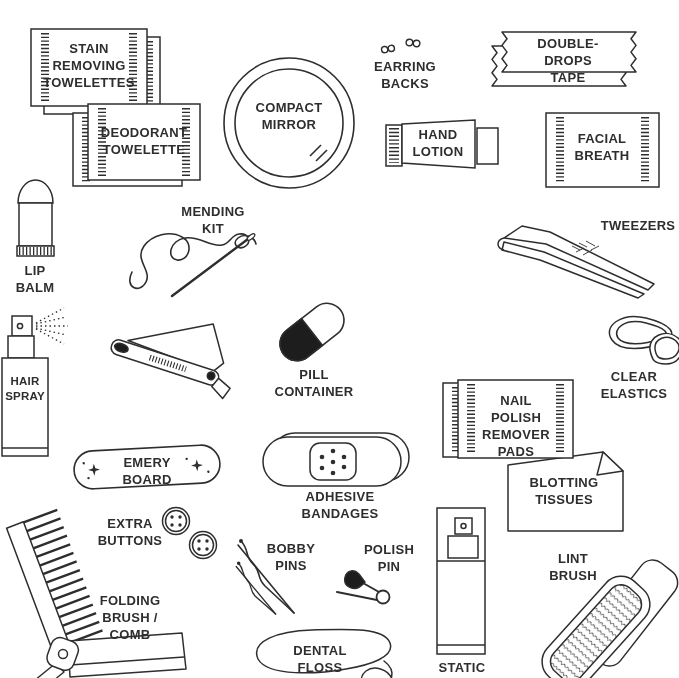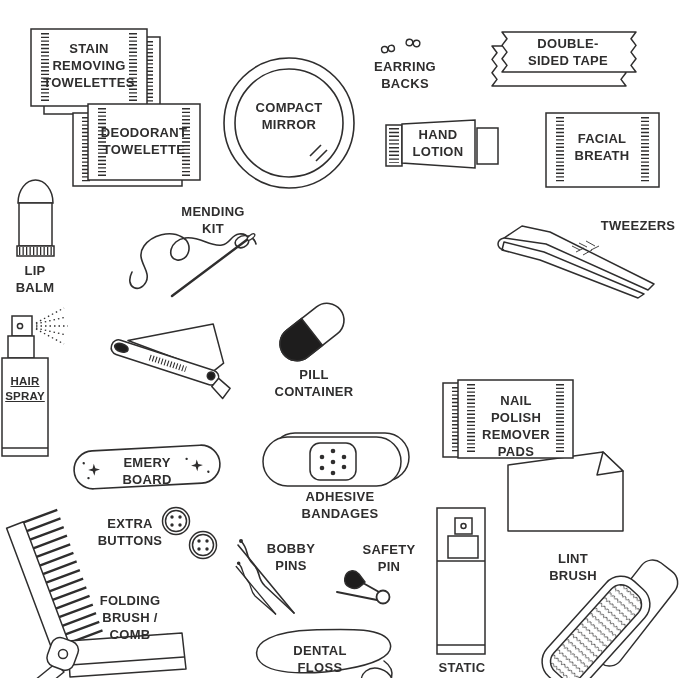--- a/index.html
+++ b/index.html
@@ -9,21 +9,21 @@
     margin-top:28px;
   }
   .item{position:absolute;}
   .item svg{display:block;overflow:visible;}
   .lbl{
     position:absolute;transform:translateX(-50%);
     white-space:pre-line;text-align:center;
     font-weight:700;font-size:13px;line-height:1.3;letter-spacing:.3px;
     color:#2f2e2e;
   }
-  .lbl.small{font-size:11.5px;letter-spacing:.2px;text-decoration:underline;}
+  .lbl.small{font-size:11.5px;letter-spacing:.2px;}
 </style>
 </head>
 <body>
 
 <div id="canvas">
 
   <div class="item" style="left:28px;top:0px;width:136px;height:92px">
     <svg width="136" height="92" viewBox="0 0 136 92">
       <g stroke="#2f2e2e" stroke-width="1.5" fill="#fff">
         <rect x="16" y="9" width="116" height="77"></rect>
@@ -83,21 +83,21 @@
   </div>
 
   <div class="item" style="left:484px;top:2px;width:168px;height:64px">
     <svg width="168" height="64" viewBox="0 0 168 64">
       <g stroke="#2f2e2e" stroke-width="1.5" fill="#fff" stroke-linejoin="round">
         <path transform="translate(2,16)" d="M6 0 H140 l-5 6.7 5 6.7 -5 6.7 5 6.7 -5 6.6 5 6.6 H6 l5 -6.6 -5 -6.6 5 -6.7 -5 -6.7 5 -6.7 -5 -6.7 Z"></path>
         <path transform="translate(12,2)" d="M6 0 H140 l-5 6.7 5 6.7 -5 6.7 5 6.7 -5 6.6 5 6.6 H6 l5 -6.6 -5 -6.6 5 -6.7 -5 -6.7 5 -6.7 -5 -6.7 Z"></path>
       </g>
     </svg>
     <div class="lbl" style="left:84px;top:6px">DOUBLE-
-SIDED TAPE</div>
+DROPS TAPE</div>
   </div>
 
   <div class="item" style="left:382px;top:86px;width:120px;height:62px">
     <svg width="120" height="62" viewBox="0 0 120 62">
       <g stroke="#2f2e2e" stroke-width="1.5" fill="#fff">
         <rect x="4" y="11" width="16" height="41"></rect>
         <line x1="12" y1="14" x2="12" y2="49" stroke-width="10" stroke-dasharray="1.4 2.4"></line>
         <polygon points="20,10 93,6 93,54 20,49"></polygon>
         <rect x="95" y="14" width="21" height="36"></rect>
       </g>
@@ -194,20 +194,32 @@
     <svg width="122" height="92" viewBox="0 0 122 92">
       <g transform="translate(60,36) rotate(-38)" stroke="#2f2e2e" stroke-width="1.6">
         <rect x="-36" y="-17" width="72" height="34" rx="17" fill="#fff"></rect>
         <path d="M0 -17 h-19 a17 17 0 0 0 0 34 h19 z" fill="#1e1d1d"></path>
       </g>
     </svg>
     <div class="lbl" style="left:62px;top:71px">PILL CONTAINER</div>
   </div>
 
 
+  <div class="item" style="left:588px;top:248px;width:91px;height:132px">
+    <svg width="91" height="132" viewBox="0 0 91 132">
+      <g stroke="#2f2e2e" stroke-width="1.5" fill="#fff">
+        <path d="M24 64 C14 50 34 36 58 42 C82 48 92 58 76 66 C58 74 32 76 24 64 Z"></path>
+        <path d="M30 62 C24 52 38 42 58 47 C78 52 84 58 72 63 C56 69 36 70 30 62 Z" fill="none"></path>
+        <path d="M62 74 C60 60 78 52 90 62 C100 72 92 88 78 88 C66 88 64 84 62 74 Z"></path>
+        <path d="M67 73 C66 63 79 57 88 65 C95 72 89 83 78 83 C70 83 68 80 67 73 Z" fill="none"></path>
+      </g>
+    </svg>
+    <div class="lbl" style="left:46px;top:93px">CLEAR
+ELASTICS</div>
+  </div>
 
   <div class="item" style="left:68px;top:408px;width:158px;height:58px">
     <svg width="158" height="58" viewBox="0 0 158 58">
       <g transform="rotate(-3 79 31)">
         <rect x="6" y="12" width="146" height="38" rx="19" fill="#fff" stroke="#2f2e2e" stroke-width="1.6"></rect>
         <g fill="#2f2e2e">
           <path transform="translate(26,31) scale(0.85)" d="M0 -7 L1.6 -1.6 L7 0 L1.6 1.6 L0 7 L-1.6 1.6 L-7 0 L-1.6 -1.6 Z"></path>
           <path transform="translate(129,32) scale(0.85)" d="M0 -7 L1.6 -1.6 L7 0 L1.6 1.6 L0 7 L-1.6 1.6 L-7 0 L-1.6 -1.6 Z"></path>
           <circle cx="16" cy="24" r="1.2"></circle>
             <circle cx="20" cy="39" r="1.2"></circle>
@@ -239,20 +251,22 @@
     <div class="lbl" style="left:85px;top:63px">ADHESIVE BANDAGES</div>
   </div>
 
   <div class="item" style="left:500px;top:416px;width:130px;height:92px">
     <svg width="130" height="92" viewBox="0 0 130 92">
       <g stroke="#2f2e2e" stroke-width="1.5" fill="#fff" stroke-linejoin="round">
         <path d="M8 21 L103 8 L123 27 L123 87 L8 87 Z"></path>
         <path d="M103 8 L123 27 L97 31 Z"></path>
       </g>
     </svg>
+    <div class="lbl" style="left:64px;top:31px">BLOTTING
+TISSUES</div>
   </div>
 
   <div class="item" style="left:440px;top:342px;width:138px;height:100px">
     <svg width="138" height="100" viewBox="0 0 138 100">
       <g stroke="#2f2e2e" stroke-width="1.5" fill="#fff">
         <rect x="3" y="13" width="113" height="74"></rect>
         <line x1="16" y1="17" x2="16" y2="83" stroke-width="8" stroke-dasharray="1.4 2.3"></line>
         <rect x="18" y="10" width="115" height="78"></rect>
         <line x1="31" y1="14" x2="31" y2="84" stroke-width="8" stroke-dasharray="1.4 2.3"></line>
         <line x1="120" y1="14" x2="120" y2="84" stroke-width="8" stroke-dasharray="1.4 2.3"></line>
@@ -322,21 +336,21 @@
 
   <div class="item" style="left:333px;top:503px;width:92px;height:92px">
     <svg width="92" height="92" viewBox="0 0 92 92">
       <g stroke="#2f2e2e" stroke-width="2" fill="none" stroke-linecap="round">
         <line x1="30" y1="52" x2="46" y2="61"></line>
         <line x1="44" y1="69" x2="4" y2="61"></line>
         <circle cx="50" cy="66" r="6.5" fill="#fff" stroke-width="1.8"></circle>
         <path d="M18 40 c-7 2 -9 12 -2 16 c5 3 11 1 16 -5 l-6 -8 c-3 -3 -5 -4 -8 -3 Z" fill="#1e1d1d" stroke-width="1.4"></path>
       </g>
     </svg>
-    <div class="lbl" style="left:56px;top:11px">SAFETY
+    <div class="lbl" style="left:56px;top:11px">POLISH
 PIN</div>
   </div>
 
   <div class="item" style="left:242px;top:593px;width:180px;height:85px">
     <svg width="180" height="85" viewBox="0 0 180 85">
       <g stroke="#2f2e2e" stroke-width="1.5" fill="none" stroke-linecap="round">
         <path d="M16 38 C8 20 36 10 70 9 C104 8 142 6 148 22 C153 36 128 44 104 48 C76 53 26 56 16 38 Z"></path>
         <path d="M142 40 C156 50 150 66 136 68 C122 70 114 58 124 50 C132 44 146 48 150 58 C154 68 166 70 176 64"></path>
       </g>
     </svg>

